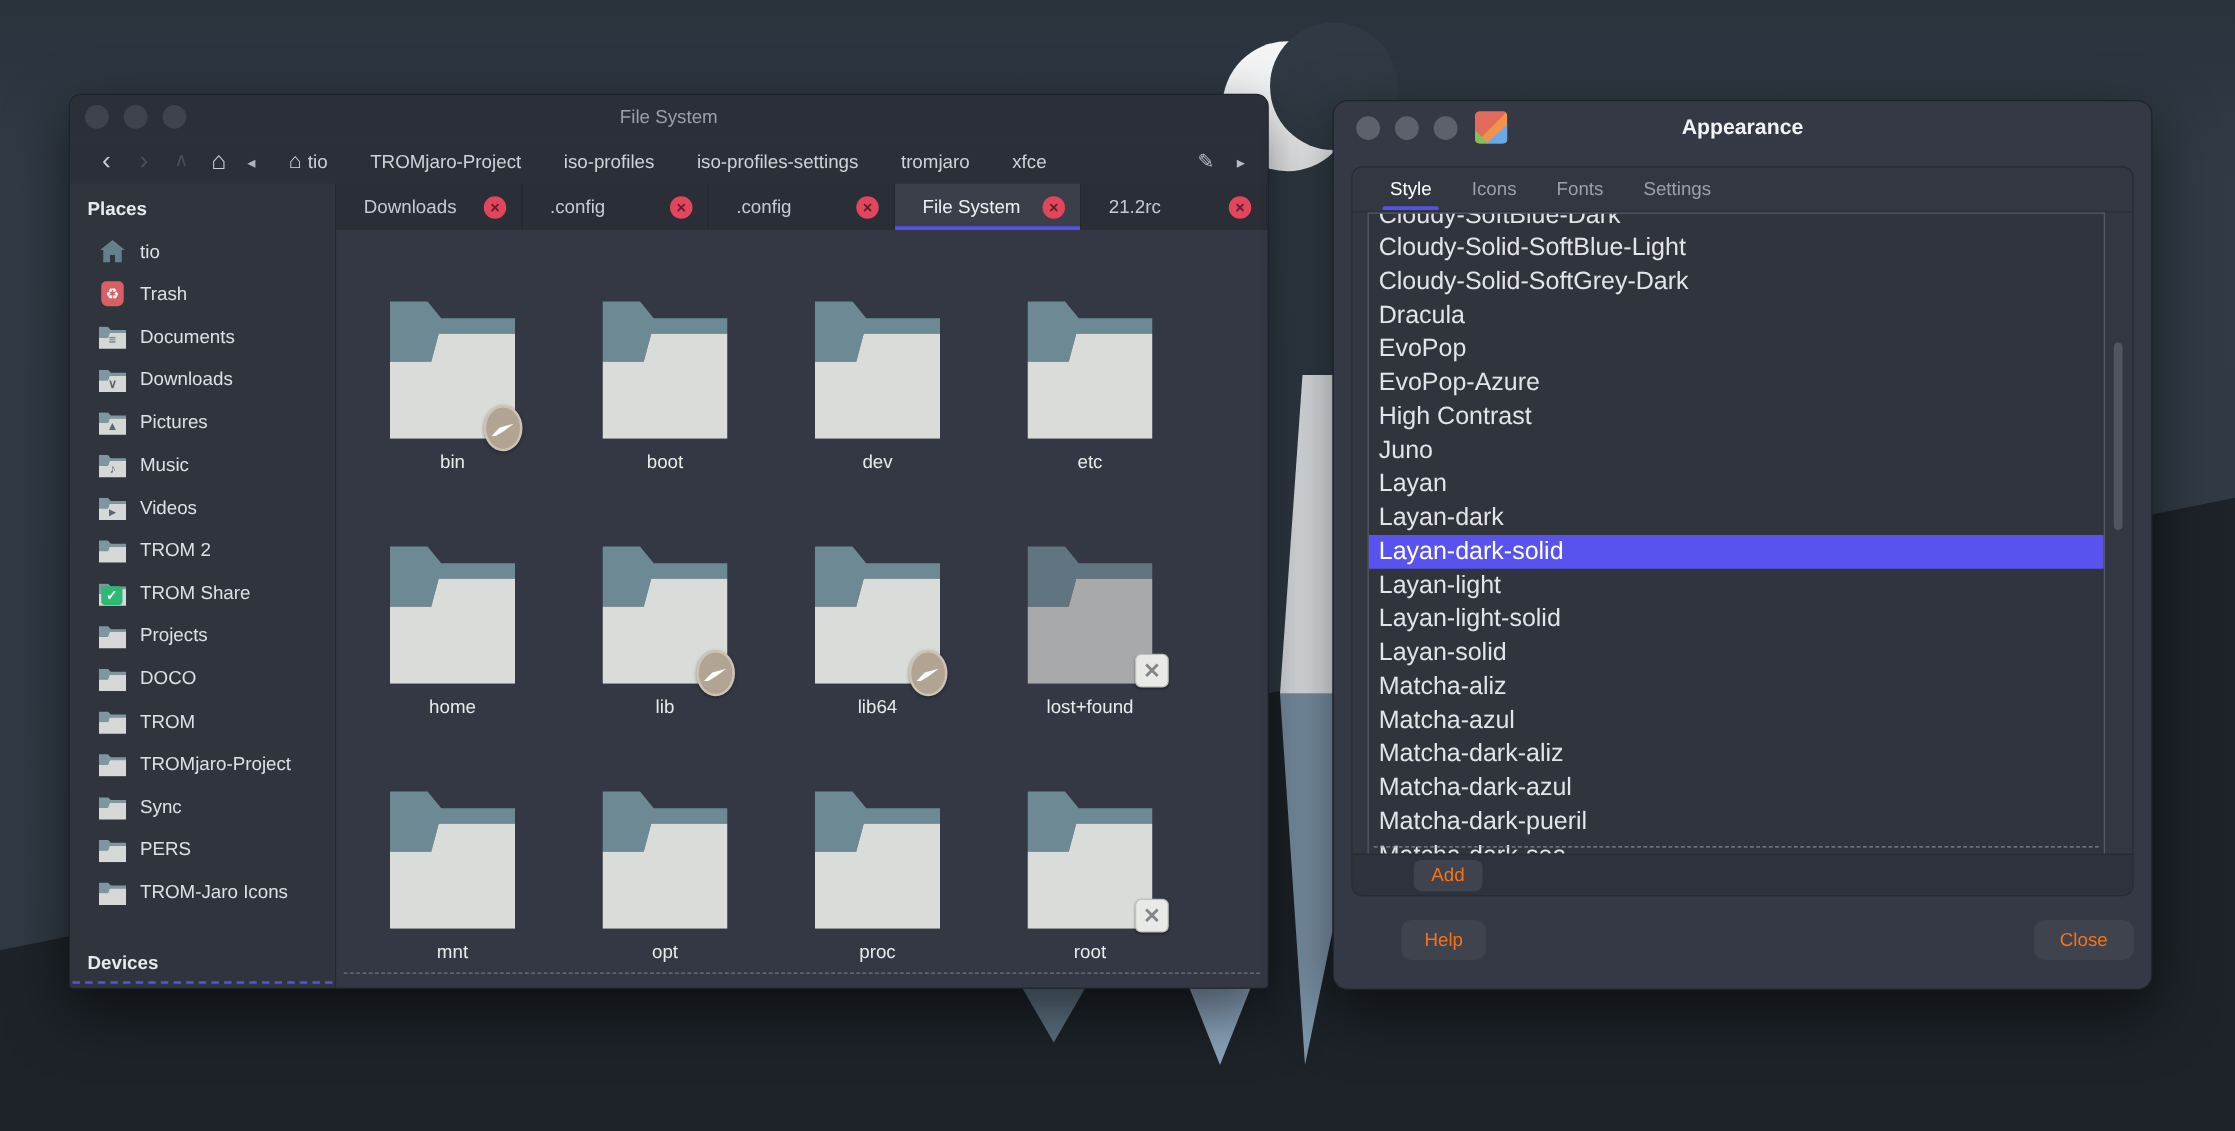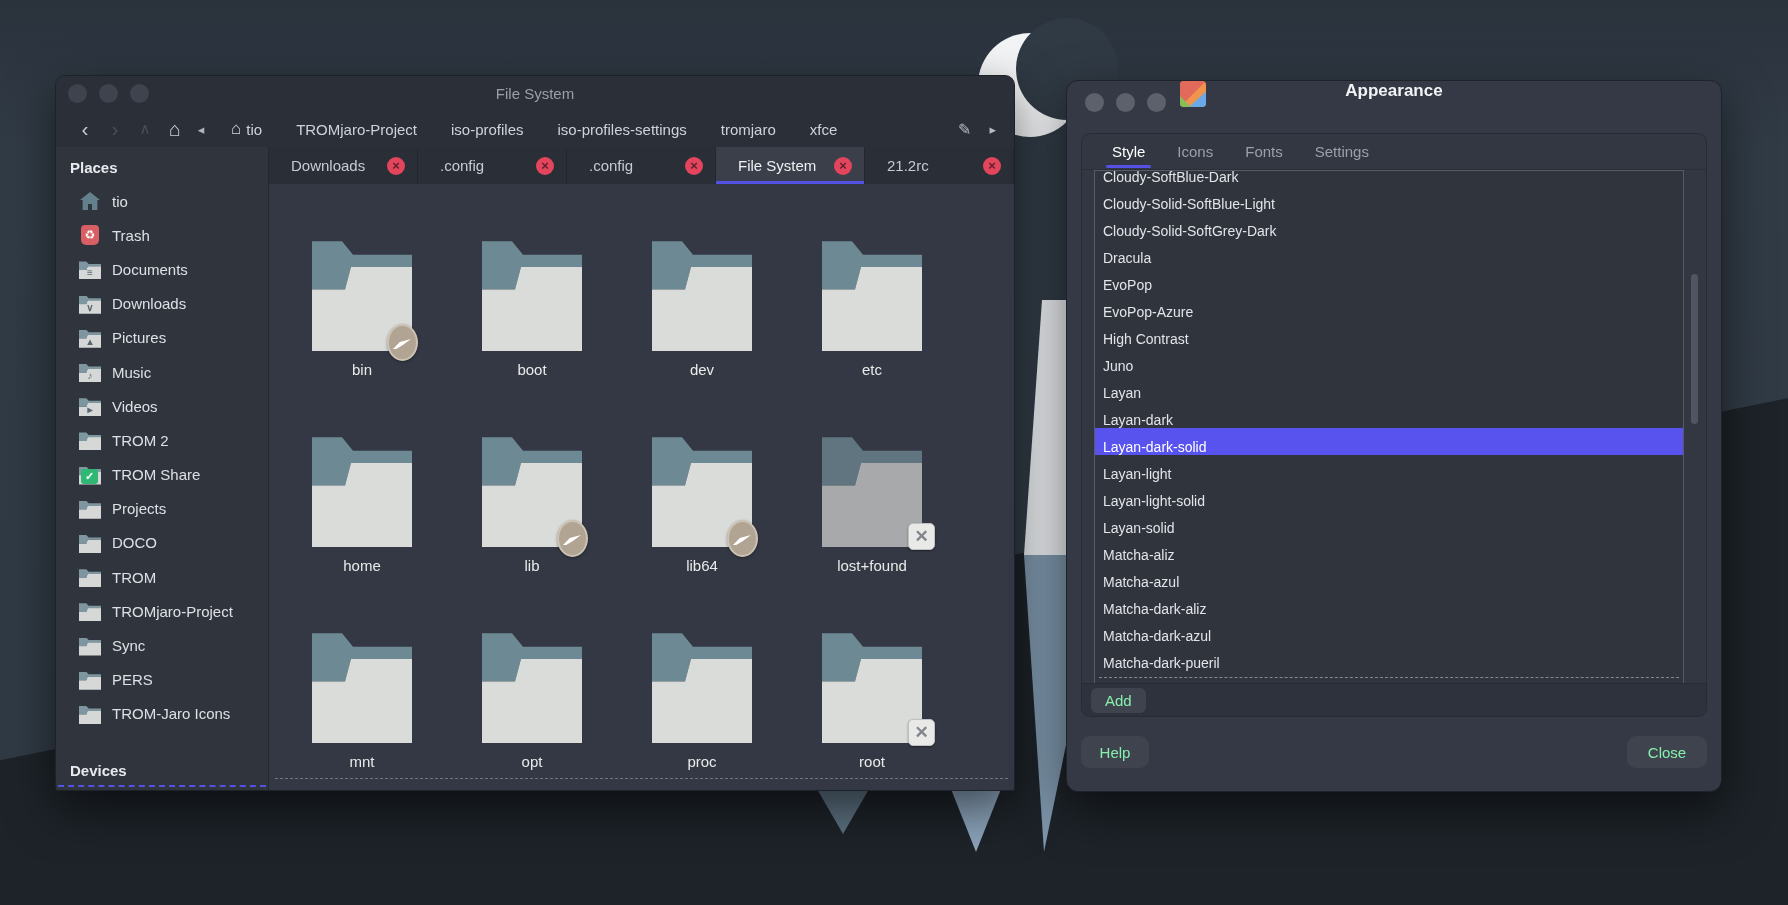--- a/index.html
+++ b/index.html
@@ -101,45 +101,45 @@
   .em-symlink::after{content:'';position:absolute;left:4px;top:13px;width:18px;height:10px;background:#fff;
      clip-path:polygon(0 100%,38% 30%,100% 0,55% 60%,18% 100%);}
   .emblem-denied .em-denied{display:flex;right:-13px;bottom:-3px;width:27px;height:27px;
      background:#e9eae8;border:1px solid #bfc1bf;border-radius:5px;color:#82878b;font-size:17px;
      font-weight:bold;align-items:center;justify-content:center;box-shadow:0 1px 2px rgba(0,0,0,.4);}
   .statusbar{height:24px;background:#2d313a;border-top:1px solid #262a32;display:flex;
      align-items:center;padding-left:19px;font-size:13.5px;color:#ccd0d6;flex:0 0 24px;}
   
   .ap{left:1066px;top:80px;width:656px;height:712px;border-radius:12px;background:#353945;
       display:flex;flex-direction:column;}
-  .ap-titlebar{height:42px;display:flex;padding:0 18px;position:relative;flex:0 0 42px;}
+  .ap-titlebar{height:42px;display:flex;align-items:center;padding:0 18px;position:relative;flex:0 0 42px;}
   .ap .dot{background:#5d616c;}
   .ap-appicon{width:26px;height:26px;border-radius:4px;overflow:hidden;margin-left:14px;z-index:1;}
   .ap-title{position:absolute;left:0;right:0;text-align:center;color:#f2f3f5;
       font-size:17px;font-weight:bold;}
   .ap-frame{margin:10px 14px 0;height:584px;background:#333742;border:1px solid #272b34;
       border-radius:9px;position:relative;overflow:hidden;}
   .aptabs{height:36px;display:flex;align-items:center;padding-left:18px;gap:8px;
       border-bottom:1px solid #2a2e37;}
   .aptab{position:relative;padding:8px 12px;font-size:15px;color:#9ba0a8;}
   .aptab.active{color:#fff;}
   .aptab.active::after{content:'';position:absolute;left:6px;right:6px;bottom:0;height:3px;
       background:#5551e6;border-radius:2px;}
   .ap-list{position:absolute;left:12px;right:22px;top:36px;height:514px;background:#30343d;
       border:1px solid #565b66;overflow:hidden;}
   .ap-list::after{content:'';position:absolute;left:4px;right:4px;bottom:5px;
       border-top:1px dashed #9298a2;opacity:.85;}
-  .theme-row{height:27px;display:flex;align-items:flex-end;padding-left:8px;font-size:14px;color:#e2e4e8;}
+  .theme-row{height:27px;display:flex;align-items:center;padding-left:8px;font-size:20px;color:#e2e4e8;}
   .theme-row:first-child{margin-top:-13px;border-top:1px dashed #9298a2;}
   .theme-row.selected{background:#5853ee;color:#fff;}
   .ap-scroll{position:absolute;right:8px;top:140px;width:7px;height:150px;background:#555b66;
       border-radius:4px;opacity:.85;}
   .ap-addstrip{position:absolute;left:0;right:0;bottom:0;height:33px;background:#2e323c;
       border-top:1px solid #272b34;display:flex;align-items:center;padding-left:9px;}
-  .btn{background:#3e434e;border:none;border-radius:7px;color:#86efac;font-size:15px;}
+  .btn{background:#3e434e;border:none;border-radius:7px;color:#f97316;font-size:15px;margin-left:40px;}
   .add-btn{padding:4px 14px;border-radius:6px;}
   .ap-footer{flex:1;display:flex;align-items:center;padding:0 14px 4px;}
   .help-btn{width:68px;height:32px;border-radius:9px;}
   .close-btn{margin-left:auto;width:80px;height:32px;border-radius:9px;}
 </style>
 </head>
 <body>
 
 <div class="stage">
   <div class="ground"></div>

